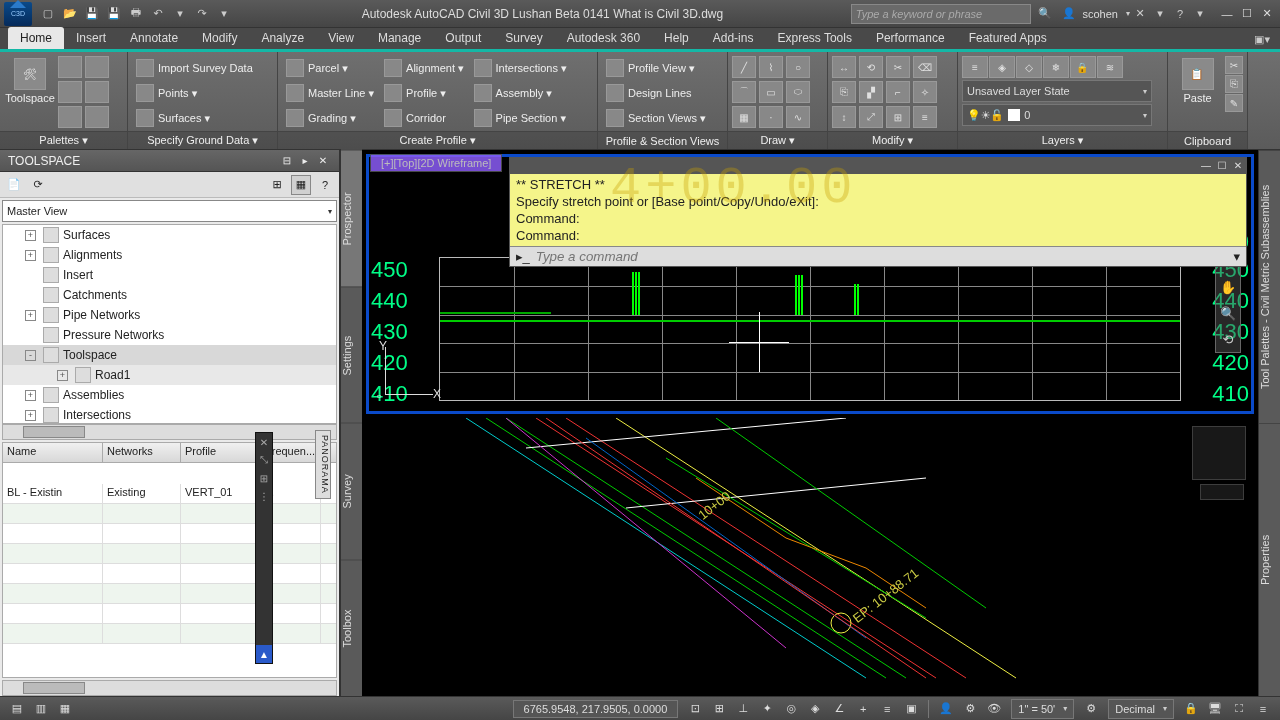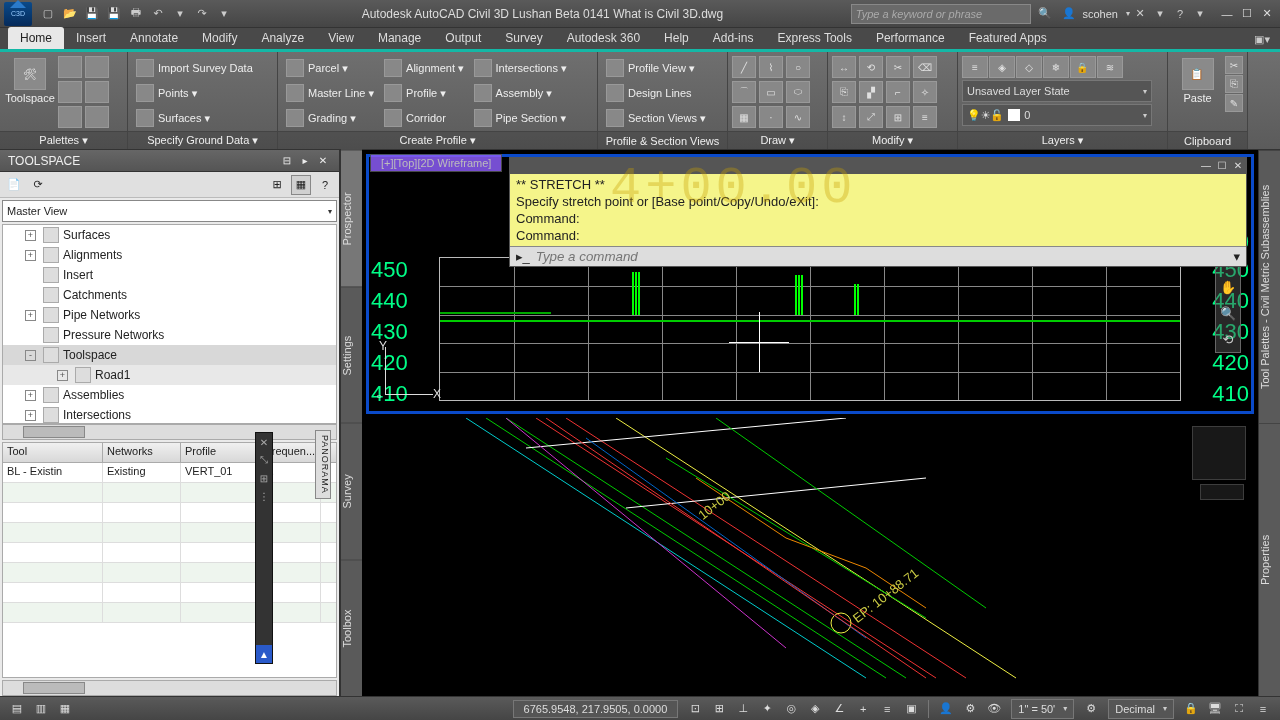--- a/index.html
+++ b/index.html
@@ -54,21 +54,21 @@
 .ts-combo .dd{color:#333;margin-left:auto;}
 .tree { flex: 0 0 200px; background: #fff; overflow-y: auto; border:1px solid #aaa; margin:0 2px; position:relative;}
 .tree-row { height: 20px; display: flex; align-items: center; padding-left: 40px; gap: 4px; cursor:pointer; font-size:12px;}
 .tree-row.sel { background: #d8d8d8; }
 .tree-row.child { padding-left: 72px; background:#e8e8e8;}
 .exp { width: 11px; height: 11px; border: 1px solid #888; display:flex;align-items:center;justify-content:center; font-size:9px; margin-left:-18px; margin-right:3px; color:#555;}
 .ti { width:16px;height:16px;background:#ddd;border:1px solid #aaa;}
 .grid-area { flex:1; background:#fff; margin:2px; border:1px solid #aaa; display:flex;flex-direction:column; overflow:hidden;}
 .grid-head { display:flex; height:20px; background:linear-gradient(#f0f0f0,#d8d8d8); border-bottom:1px solid #aaa; font-size:11px;}
 .grid-head div{border-right:1px solid #aaa; padding:2px 4px;}
-.grid-body { flex:1; position:relative;}
+.grid-body { flex:1; position:relative;margin-top:21px;}
 .grid-row { display:flex; height:20px; border-bottom:1px solid #ddd; font-size:11px;}
 .grid-row div{border-right:1px solid #ddd; padding:2px 4px; overflow:hidden;}
 .grid-row.alt{background:#eef5ee;}
 .panorama { position:absolute; right:8px; top:280px; width:16px; background:#ddd; border:1px solid #888; writing-mode:vertical-rl; text-align:center; font-size:9px; padding:4px 0; letter-spacing:1px;}
 .floatbar { position:absolute; left:255px; top:282px; width:18px; background:#333; border:1px solid #111; display:flex; flex-direction:column;}
 .floatbar div{height:18px;display:flex;align-items:center;justify-content:center;color:#aaa;font-size:10px;cursor:pointer;}
 .floatbar .end{background:#2a5aca;color:#fff;}
 
 
 .side-tabs { width: 22px; background: #5a5a5a; display:flex; flex-direction:column; border-left:1px solid #333;}
@@ -434,21 +434,21 @@
         </div>
       <div class="tree-row">
           <span class="exp">+</span>
           <span class="ti"></span>
           <span>Intersections</span>
         </div>
     </div>
     <div class="scroll-h"></div>
     <div class="grid-area">
       <div class="grid-head">
-        <div style="width:100px;">Tool</div>
+        <div style="width:100px;">Name</div>
         <div style="width:78px;">Networks</div>
         <div style="width:80px;">Profile</div>
         <div style="width:60px;">Frequen...</div>
       </div>
       <div class="grid-body">
         <div class="grid-row">
           <div style="width:100px;">BL - Existin</div>
           <div style="width:78px;">Existing</div>
           <div style="width:80px;">VERT_01</div>
           <div style="width:60px;">...</div>

